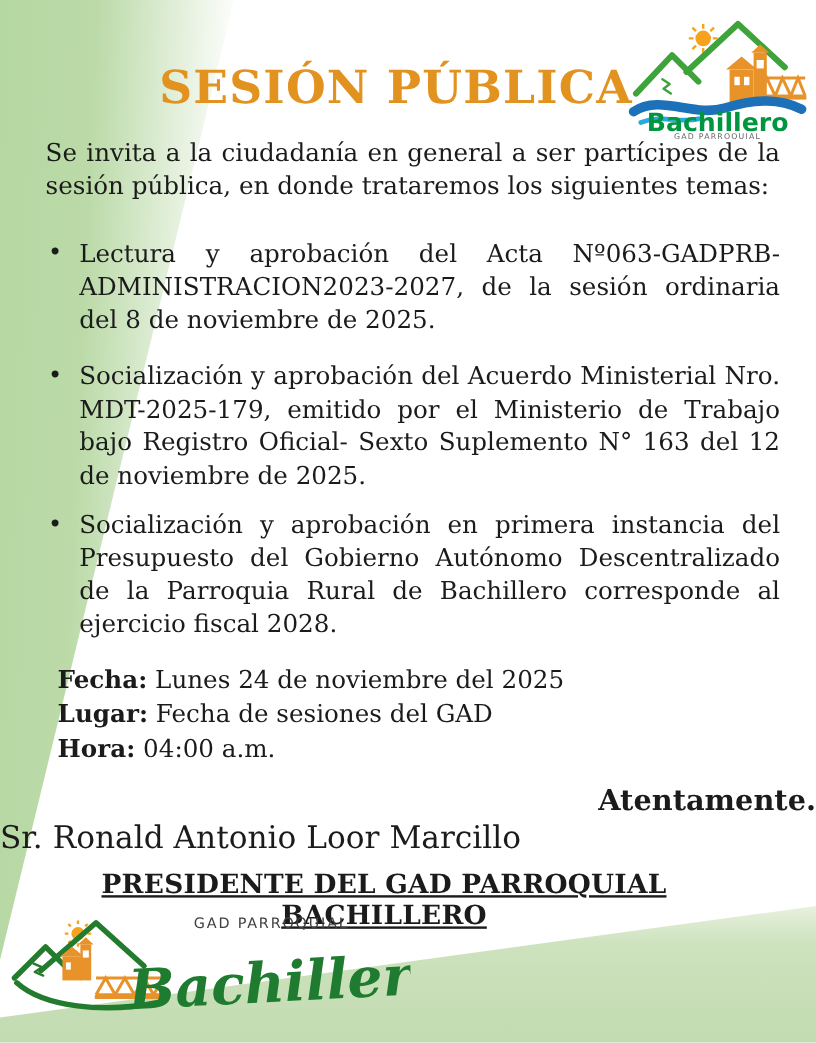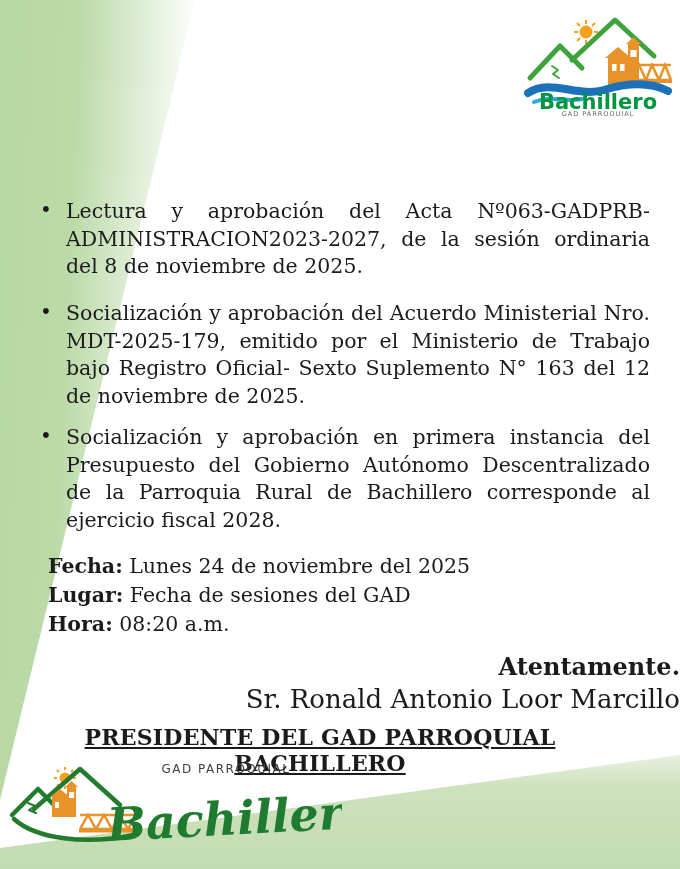--- a/index.html
+++ b/index.html
@@ -31,21 +31,21 @@
   .b1 { top:198px; } .b2 { top:300px; } .b3 { top:424px; }
 
   .details { position:absolute; top:552px; left:48px; font-size:20.5px; line-height:29px; }
   .details .label { font-weight:bold; }
 
   .closing {
     position:absolute; top:652px; left:0; width:680px; text-align:right;
     font-weight:bold; font-size:24px;
   }
   .signer {
-    position:absolute; top:684px; left:0; width:680px; text-align:right;
+    position:absolute; top:684px; left:0; width:680px; text-align:left;
     font-size:26px;
   }
   .role {
     position:absolute; top:724px; left:0; width:640px; text-align:center;
     font-weight:bold; font-size:22px; letter-spacing:0.2px;text-decoration:underline;
   }
   .logo-bottom { position:absolute; top:757px; left:8px; }
 </style>
 </head>
 <body>
@@ -64,20 +64,21 @@
         <stop offset="0.28" stop-color="#CDE2BE"></stop>
         <stop offset="1" stop-color="#C2DBB0"></stop>
       </linearGradient>
     </defs>
     <polygon points="0,0 195,0 0,800" fill="url(#wedgeGrad)"></polygon>
     <polygon points="0,848 680,755 680,869 0,869" fill="url(#bandGrad)"></polygon>
   </svg>
 
   <div class="content">
 
+    <h1 class="title">SESIÓN PÚBLICA</h1>
 
     <svg class="logo-top" width="152" height="110" viewBox="0 0 152 110">
       <g stroke="#F6A21D" stroke-width="2">
         <circle cx="64" cy="26" r="6.5" fill="#F6A21D" stroke="none"></circle>
         <line x1="64" y1="14" x2="64" y2="18"></line>
           <line x1="64" y1="34" x2="64" y2="38"></line>
         <line x1="52" y1="26" x2="56" y2="26"></line>
           <line x1="72" y1="26" x2="76" y2="26"></line>
         <line x1="55" y1="17" x2="58" y2="20"></line>
           <line x1="70" y1="32" x2="73" y2="35"></line>
@@ -105,20 +106,21 @@
         <rect x="110" y="74" width="40" height="3" fill="#E8922A" stroke="none"></rect>
       </g>
       <g fill="none" stroke-linecap="round">
         <path d="M6,87 C28,72 56,92 82,84 C108,76 128,76 146,85" stroke="#1D71B8" stroke-width="8"></path>
         <path d="M12,96 C30,89 44,97 60,93" stroke="#2BA9DF" stroke-width="4"></path>
       </g>
       <text x="76" y="103" text-anchor="middle" font-family="DejaVu Sans, sans-serif" font-weight="bold" font-size="21" fill="#009640">Bachillero</text>
       <text x="76" y="109.5" text-anchor="middle" font-family="DejaVu Sans, sans-serif" font-size="6.5" letter-spacing="1" fill="#666666">GAD PARROQUIAL</text>
     </svg>
 
+    <p class="intro">Se invita a la ciudadanía en general a ser partícipes de la sesión pública, en donde trataremos los siguientes temas:</p>
 
     <div class="bullet-row b1">
       <span class="dot">•</span>
       <span>Lectura y aprobación del Acta Nº063-GADPRB-ADMINISTRACION2023-2027, de la sesión ordinaria del 8 de noviembre de 2025.</span>
     </div>
     <div class="bullet-row b2">
       <span class="dot">•</span>
       <span>Socialización y aprobación del Acuerdo Ministerial Nro. MDT-2025-179, emitido por el Ministerio de Trabajo bajo Registro Oficial- Sexto Suplemento N° 163 del 12 de noviembre de 2025.</span>
     </div>
     <div class="bullet-row b3">
@@ -130,21 +132,21 @@
       <div>
         <span class="label">Fecha:</span>
         <span>Lunes 24 de noviembre del 2025</span>
       </div>
       <div>
         <span class="label">Lugar:</span>
         <span>Fecha de sesiones del GAD</span>
       </div>
       <div>
         <span class="label">Hora:</span>
-        <span>08:20 a.m.</span>
+        <span>04:00 a.m.</span>
       </div>
     </div>
 
     <div class="closing">Atentamente.</div>
     <div class="signer">Sr. Ronald Antonio Loor Marcillo</div>
     <div class="role">PRESIDENTE DEL GAD PARROQUIAL BACHILLERO</div>
 
     <svg class="logo-bottom" width="334" height="106" viewBox="0 0 334 106">
       <g stroke="#F6A21D" stroke-width="2">
         <circle cx="57" cy="21" r="5.5" fill="#F6A21D" stroke="none"></circle>

